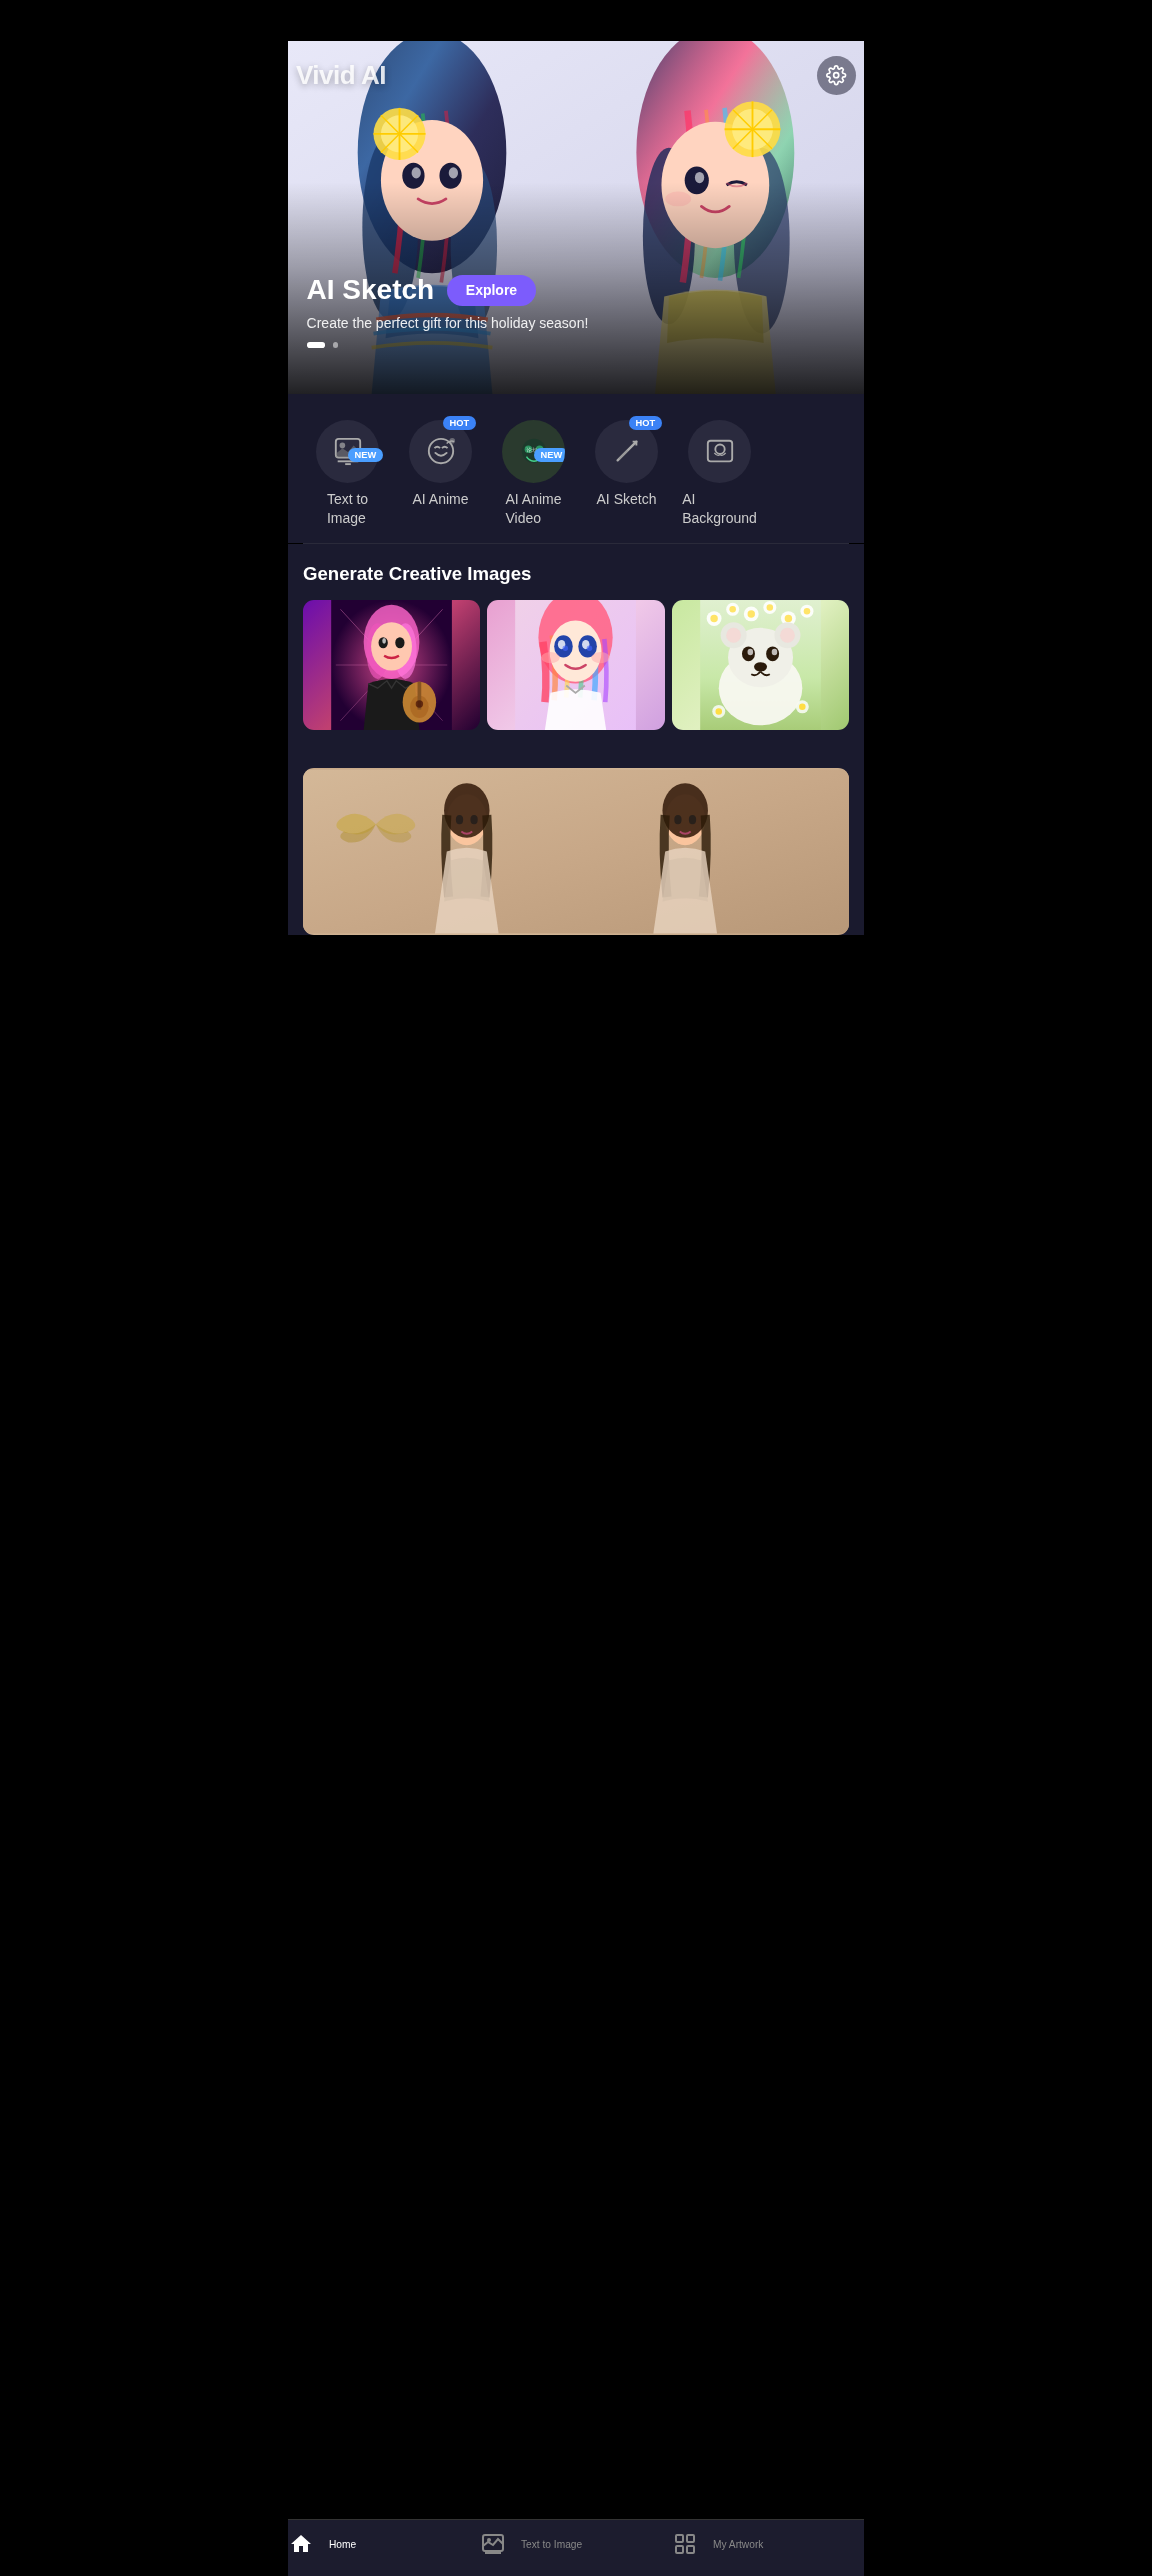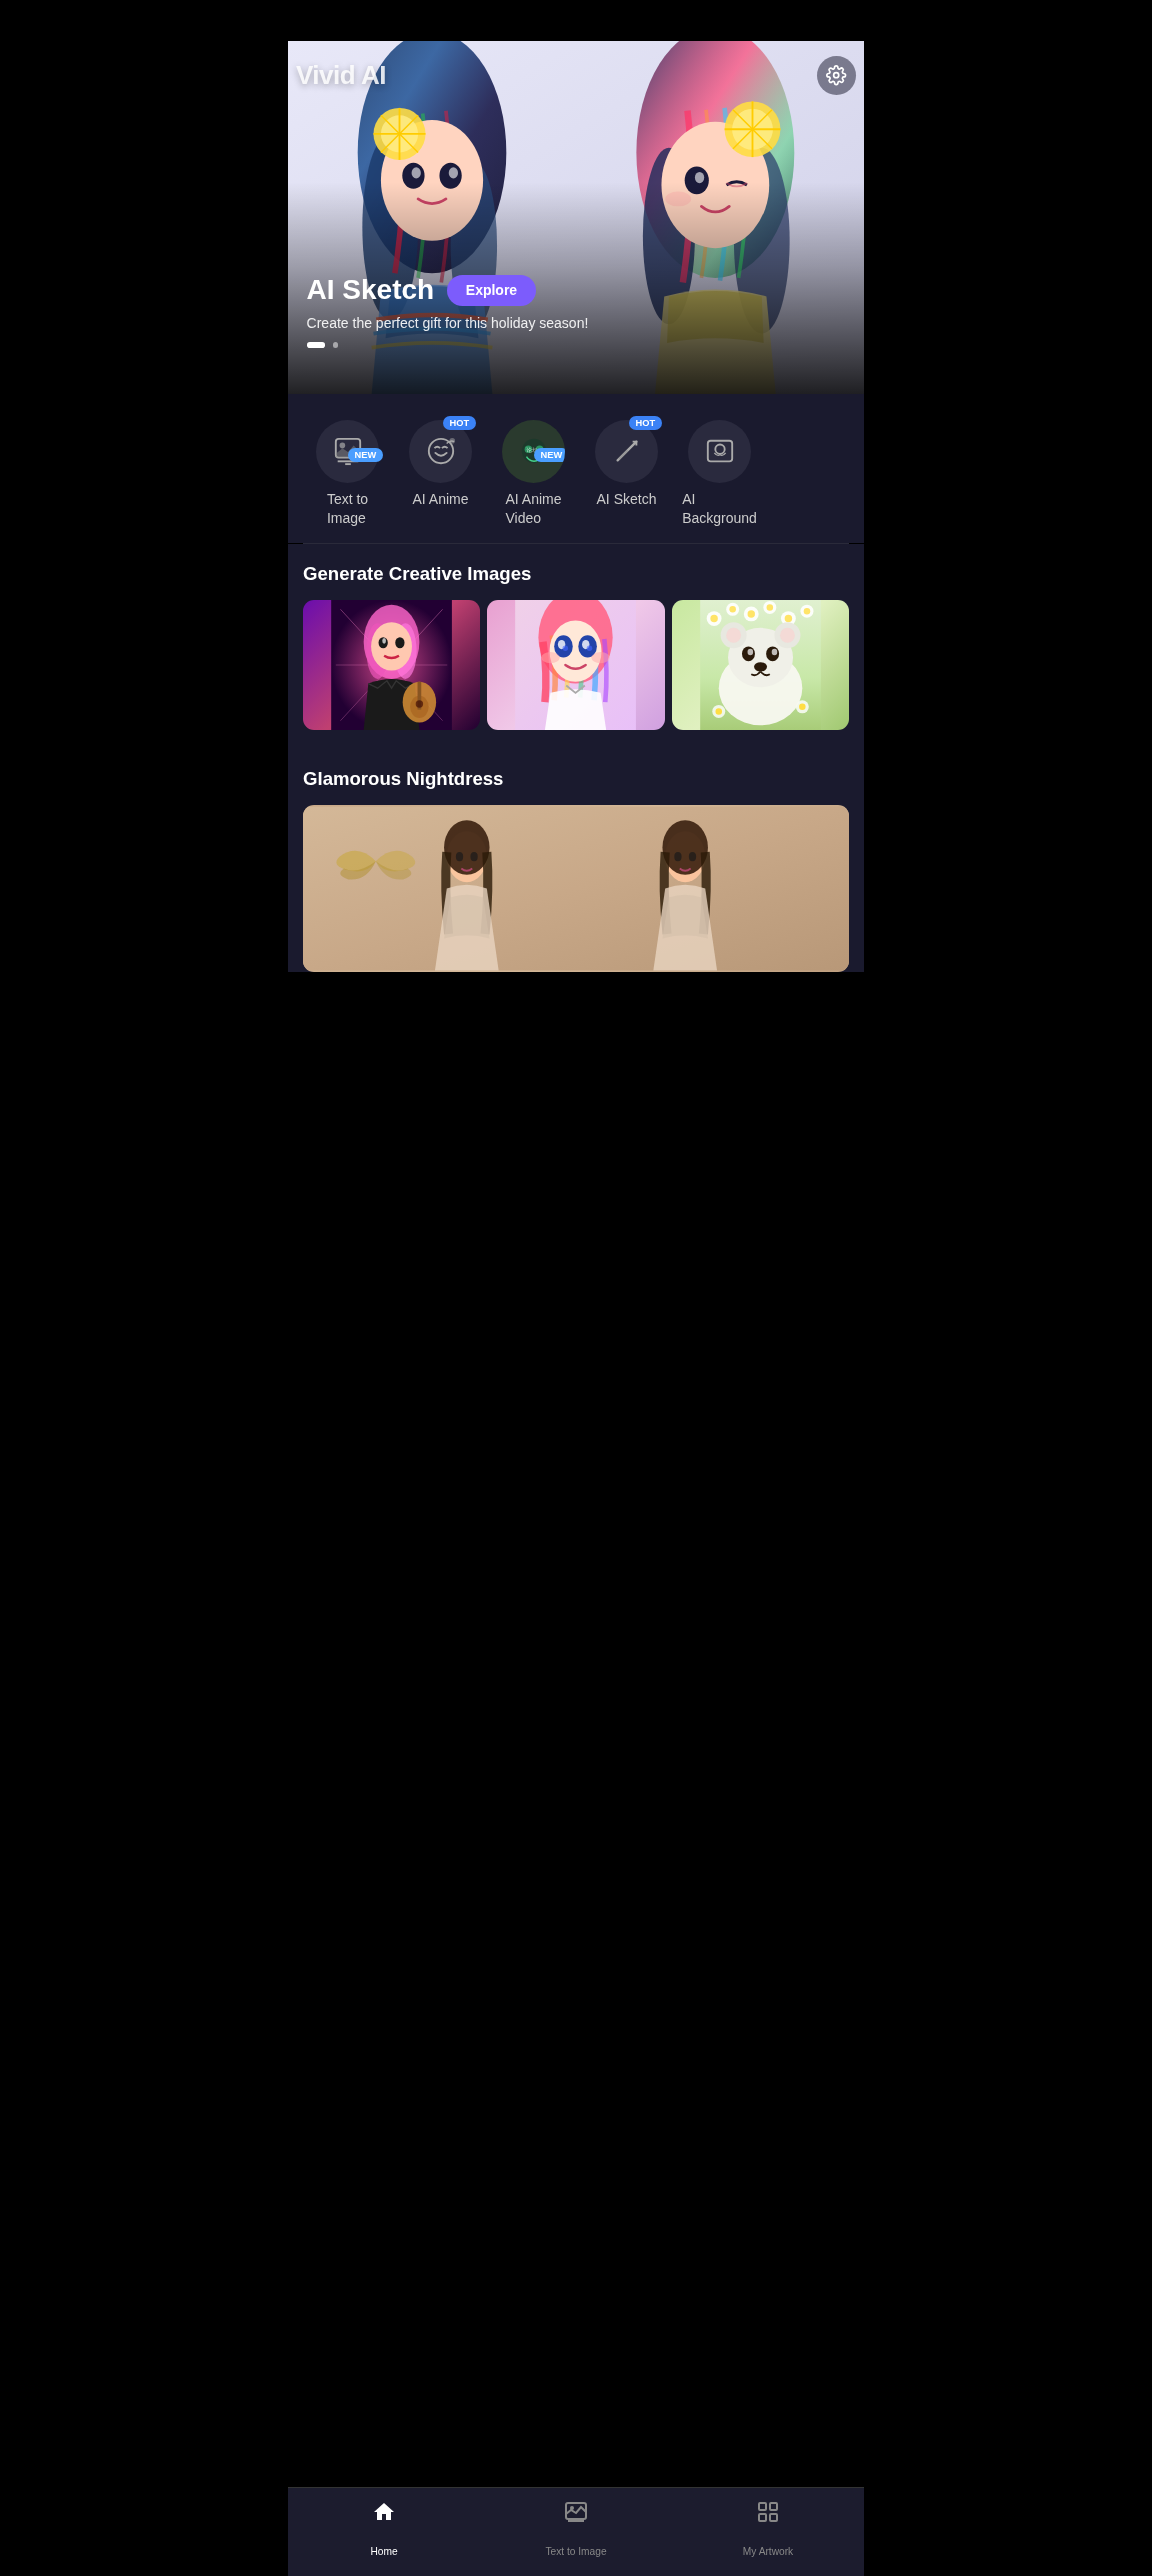--- a/index.html
+++ b/index.html
@@ -266,23 +266,22 @@
       background: #1c1c2e;
       border-top: 0.9px solid #333;
       display: flex;
       justify-content: space-around;
       padding: 11px 0 18.6px 0;
       z-index: 100;
     }
 
     .nav-item {
       display: flex;
-      flex-direction: column;
-      align-items: center;
-      gap: 21px;
+      align-items: center;
+      gap: 15px;
       cursor: pointer;
       flex: 1;
     }
 
     .nav-icon {
       width: 26px;
       height: 26px;
       display: flex;
       align-items: center;
       justify-content: center;
@@ -636,21 +635,20 @@
         </svg>
       </div>
     </div>
 
   </div>
 </div>
 
 <div class="divider-line"></div>
 
 <div class="nightdress-section">
-  <h2 class="section-title">Glamorous Nightdress</h2>
 
   <div class="nightdress-banner">
     <svg viewBox="0 0 600 180" xmlns="http://www.w3.org/2000/svg" width="100%" height="100%">
       <defs>
         <linearGradient id="nightBg" x1="0%" y1="0%" x2="100%" y2="100%">
           <stop offset="0%" style="stop-color:#d4b898"></stop>
           <stop offset="50%" style="stop-color:#c8a888"></stop>
           <stop offset="100%" style="stop-color:#b89878"></stop>
         </linearGradient>
       </defs>

